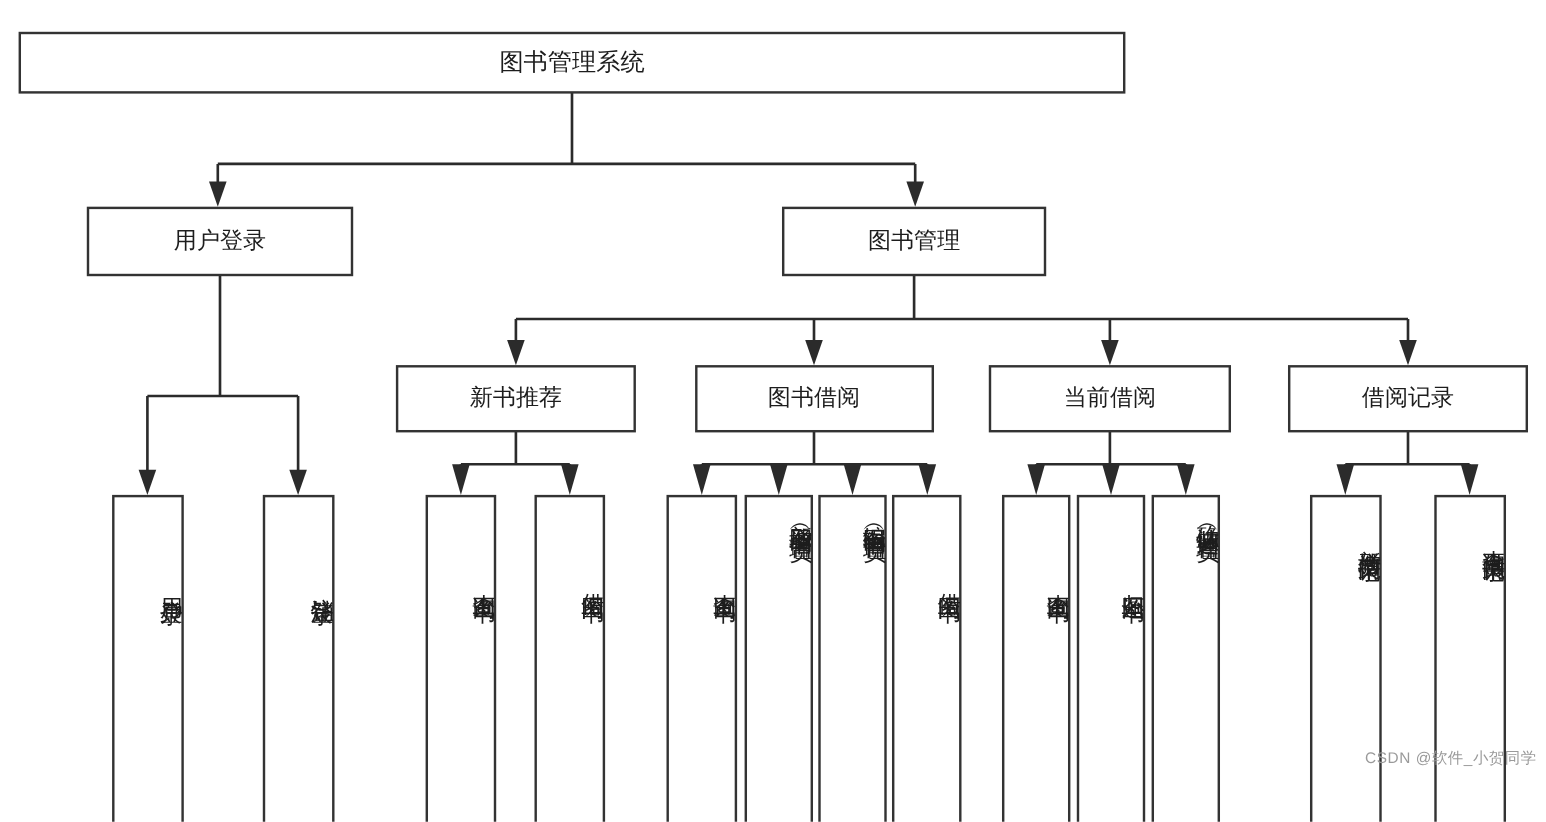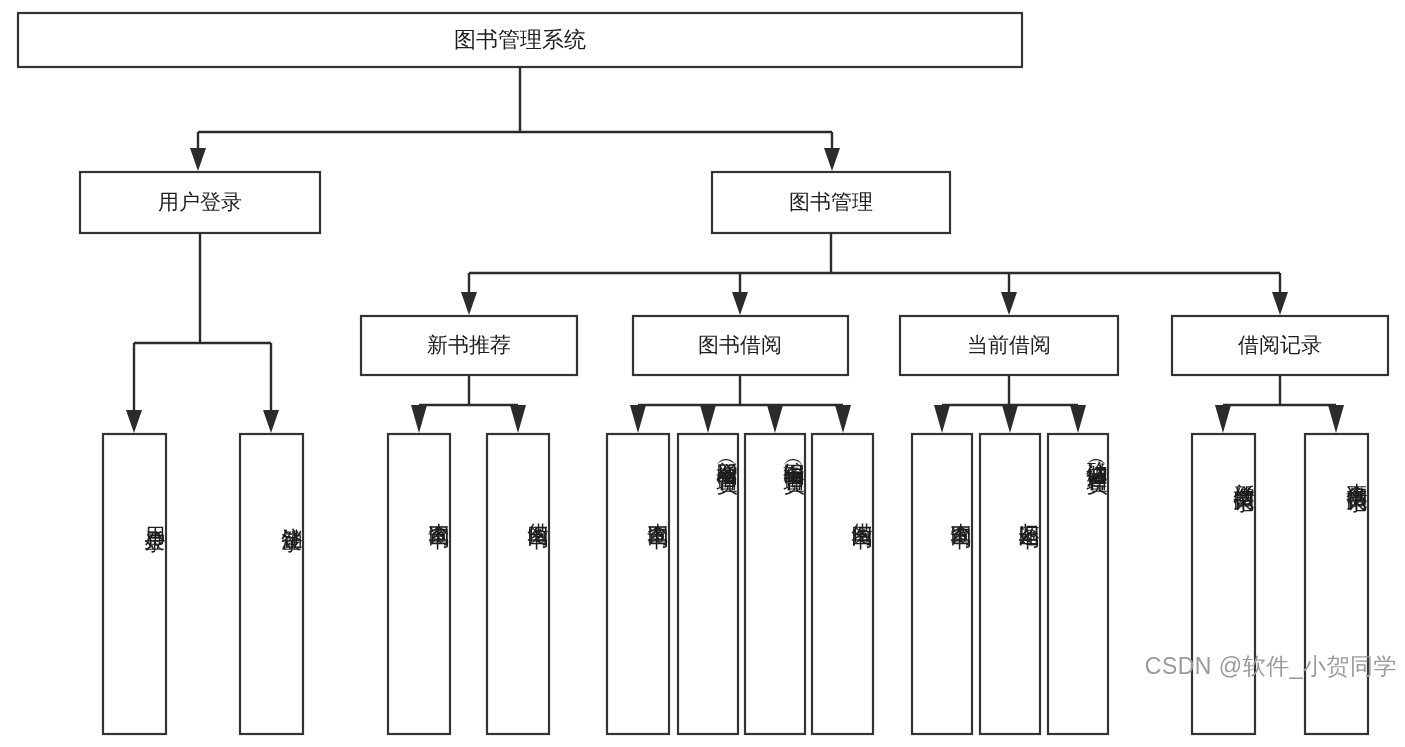--- a/index.html
+++ b/index.html
@@ -12,20 +12,21 @@
     width: 1405px;
     height: 747px;
     font-family: "Liberation Sans", "DejaVu Sans", sans-serif;
     overflow: hidden;
     position: relative;
   }
   #diagram-root {
     position: relative;
     width: 1405px;
     height: 688px;
+    margin-top: 17px;
   }
   svg#tree-svg {
     position: absolute;
     left: 0;
     top: 0;
     width: 1405px;
     height: 747px;
     display: block;
   }
   .node-box {
@@ -70,21 +71,21 @@
     white-space: nowrap;
     text-align: center;
     pointer-events: none;
     user-select: none;
   }
   .watermark {
     position: absolute;
     right: 8px;
     bottom: 6px;
     font-family: "Liberation Sans", "DejaVu Sans", sans-serif;
-    font-size: 23px;
+    font-size: 14px;
     color: #9a9a9a;
     letter-spacing: 0.5px;
     white-space: nowrap;
     user-select: none;
   }
 </style>
 </head>
 <body>
 
 <div id="diagram-root">

